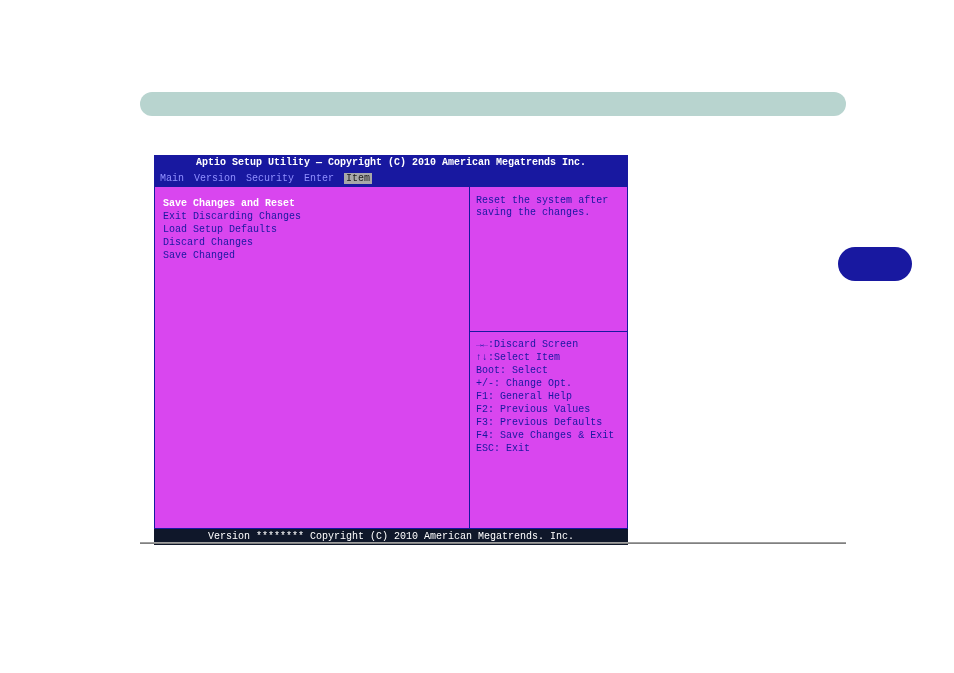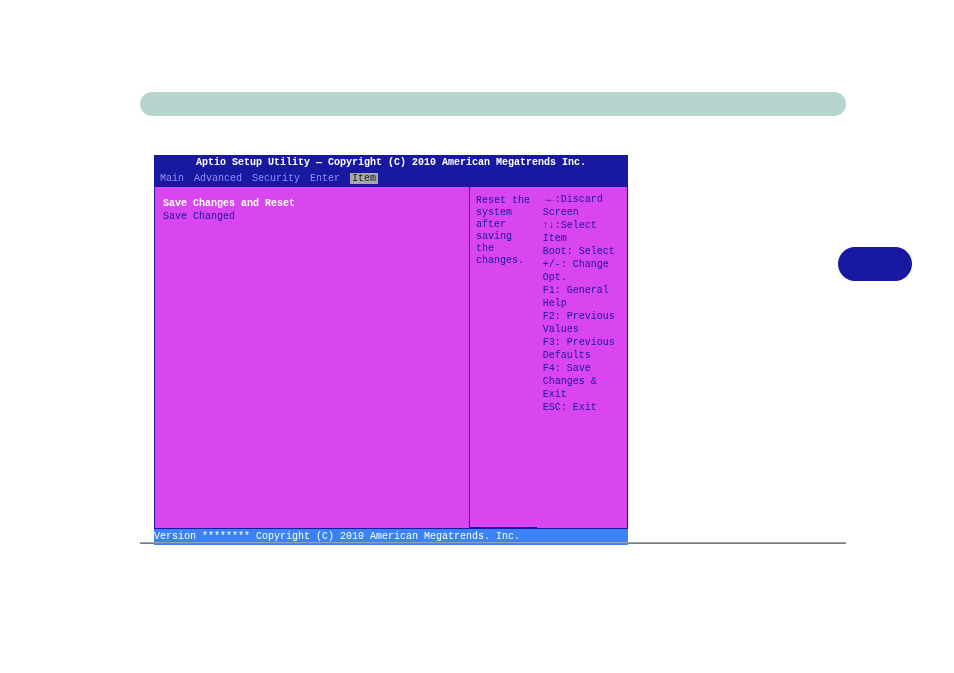--- a/index.html
+++ b/index.html
@@ -68,41 +68,42 @@
     border-left: 1px solid #1818a0;
     border-bottom: 1px solid #1818a0;
   }
   .bios-left .selected {
     color: #ffffff;
     font-weight: bold;
   }
   .bios-right {
     flex: 1;
     display: flex;
-    flex-direction: row;
+    flex-direction: column;
     border-right: 1px solid #1818a0;
     border-bottom: 1px solid #1818a0;
   }
   .bios-desc {
     flex: 0.7;
     padding: 8px 6px;
     color: #1818a0;
     font-size: 10px;
     border-bottom: 1px solid #1818a0;
   }
   .bios-keys {
     flex: 1;
     padding: 6px 6px;
     color: #1818a0;
     font-size: 10px;
     line-height: 1.3;
   }
   .bios-footer {
-    background: #3b82f6;
+    background: #0f172a;
     color: #ffffff;
+    text-align: center;
     padding: 2px 0;
     font-size: 10px;
   }
   .side-badge {
     position: absolute;
     top: 247px;
     left: 838px;
     width: 74px;
     height: 34px;
     background: #1818a0;
@@ -123,26 +124,29 @@
 </head>
 <body>
 
 <div class="pill-bar"></div>
 
 <div class="bios-window">
 
   <div class="bios-header">Aptio Setup Utility — Copyright (C) 2010 American Megatrends Inc.</div>
 
   <div class="bios-tabs">
-    <span class="bios-tab">Main</span><span class="bios-tab">Advanced</span><span class="bios-tab">Security</span><span class="bios-tab">Enter</span><span class="bios-tab active">Item</span>
+    <span class="bios-tab">Main</span><span class="bios-tab">Version</span><span class="bios-tab">Security</span><span class="bios-tab">Enter</span><span class="bios-tab active">Item</span>
   </div>
 
   <div class="bios-body">
     <div class="bios-left">
       <div class="selected">Save Changes and Reset</div>
+      <div>Exit Discarding Changes</div>
+      <div>Load Setup Defaults</div>
+      <div>Discard Changes</div>
       <div>Save Changed</div>
     </div>
     <div class="bios-right">
       <div class="bios-desc">Reset the system after saving the changes.</div>
       <div class="bios-keys">
         <div><span class="arrow"></span><span>→←:Discard Screen</span></div>
         <div><span class="arrow"></span><span>↑↓:Select Item</span></div>
         <div>Boot: Select</div>
         <div>+/-: Change Opt.</div>
         <div>F1: General Help</div>

